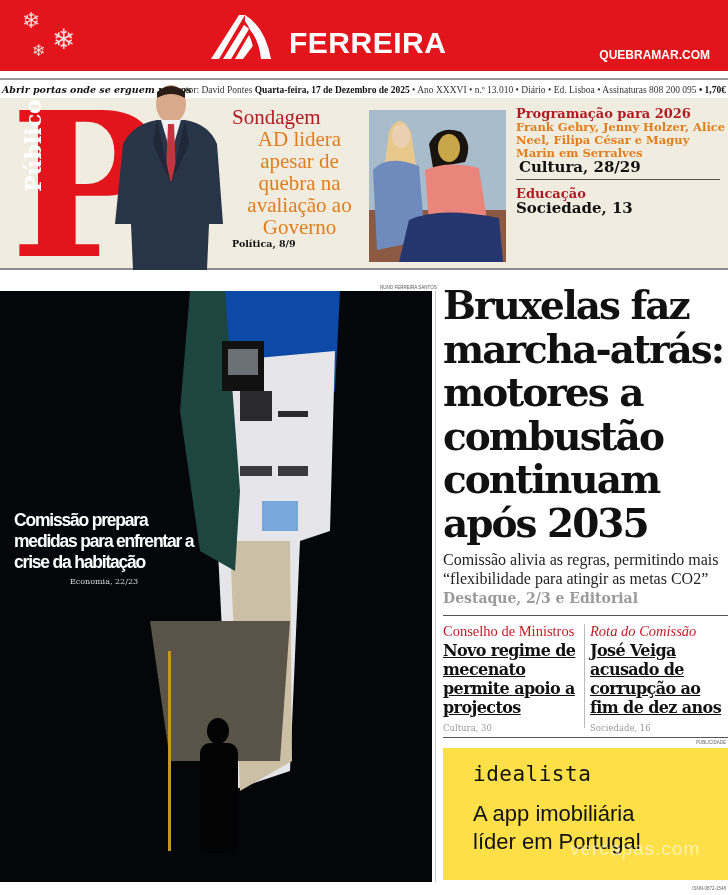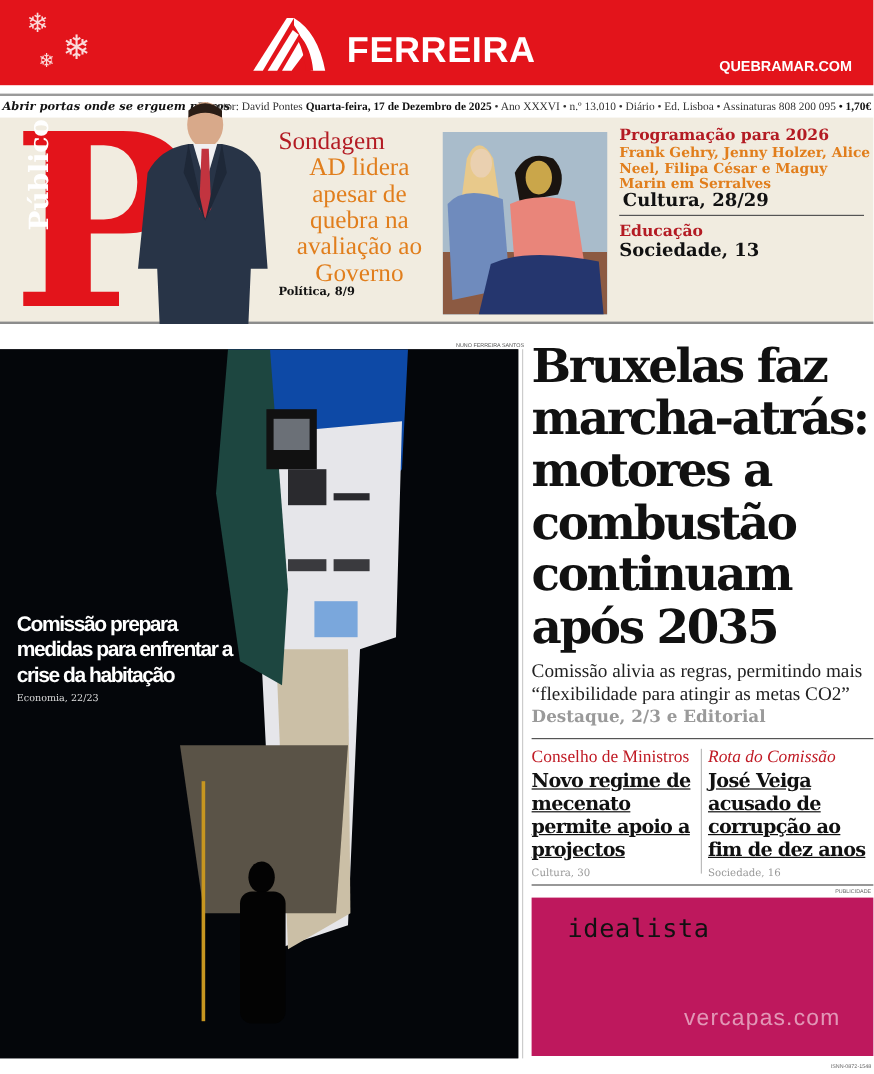--- a/index.html
+++ b/index.html
@@ -35,39 +35,39 @@
   .story2 .hl { color: #e17e1c; }
   .story2 .sec { color: #111; font-size: 15px; line-height: 14px; padding-left: 3px; }
   .story2 .divider { height: 1px; background: #555; margin: 5px 6px 6px 0; }
 
   
   .credit { position: absolute; left: 380px; top: 285px; font-family: "Liberation Sans", sans-serif; font-size: 4.5px; color: #555; }
   .main-photo { position: absolute; left: 0; top: 291px; width: 432px; height: 591px; background: #04060a; overflow: hidden; }
   .photo-caption { position: absolute; left: 14px; top: 510px; width: 180px; }
   .photo-caption .kicker { font-family: "Liberation Sans", sans-serif; font-weight: bold; font-size: 17px; color: #f2b81b; letter-spacing: -1px; line-height: 20px; }
   .photo-caption .hl { font-family: "Liberation Sans", sans-serif; font-weight: bold; font-size: 17.5px; color: #fff; letter-spacing: -1.2px; line-height: 21px; }
-  .photo-caption .sec { font-family: "DejaVu Serif", serif; font-size: 8px; color: #ddd; margin-top: 4px; }
+  .photo-caption .sec { font-family: "DejaVu Serif", serif; font-size: 8px; color: #ddd; margin-top: 4px; text-align: center; }
 
   .vline { position: absolute; left: 435px; top: 291px; width: 1px; height: 591px; background: #ccc; }
 
   
   .main-hl { position: absolute; left: 443px; top: 284px; width: 285px; font-family: "DejaVu Serif", serif; font-weight: bold; font-size: 39px; line-height: 43.5px; letter-spacing: -2px; color: #111; }
   .main-deck { position: absolute; left: 443px; top: 550px; width: 285px; font-family: "Liberation Serif", serif; font-size: 16px; line-height: 19px; color: #222; }
   .main-deck .sec { font-family: "DejaVu Serif", serif; font-weight: bold; font-size: 14px; color: #9a9a9a; }
   .rule { position: absolute; height: 1px; background: #555; }
 
   .col { position: absolute; top: 622px; font-family: "DejaVu Serif", serif; }
   .col .kicker { font-family: "Liberation Serif", serif; font-size: 14.5px; color: #c01b25; line-height: 18px; }
   .col .kicker.it { font-style: italic; }
   .col .hl { font-weight: bold; font-size: 16px; line-height: 19px; letter-spacing: -0.6px; color: #111; margin-top: 1px; text-decoration: underline; }
   .col .sec { font-size: 8.5px; color: #999; margin-top: 6px; }
   .col-sep { position: absolute; left: 584px; top: 624px; width: 1px; height: 104px; background: #bbb; }
 
   .pub-label { position: absolute; right: 2px; top: 740px; font-family: "Liberation Sans", sans-serif; font-size: 4.5px; color: #666; }
-  .ad { position: absolute; left: 443px; top: 748px; width: 285px; height: 132px; background: #be185d; }
+  .ad { position: absolute; left: 443px; top: 748px; width: 285px; height: 132px; background: #fde047; }
   .ad .brand { position: absolute; left: 30px; top: 14px; font-family: "DejaVu Sans Mono", monospace; font-size: 21px; color: #111; letter-spacing: 0.5px; }
   .ad .tag { position: absolute; left: 30px; top: 52px; font-family: "Liberation Sans", sans-serif; font-size: 22px; line-height: 28px; color: #111; }
   .watermark { position: absolute; left: 570px; top: 838px; font-family: "Liberation Sans", sans-serif; font-size: 19px; color: rgba(255,255,255,0.55); letter-spacing: 1px; }
   .issn { position: absolute; right: 2px; top: 886px; font-family: "Liberation Sans", sans-serif; font-size: 4.5px; color: #666; }
 </style>
 </head>
 <body>
 
 <div class="banner">
   <span class="snow" style="left:22px;top:10px;font-size:22px;">❄</span>
@@ -178,15 +178,19 @@
   <div class="kicker it">Rota do Comissão</div>
   <div class="hl">José Veiga acusado de corrupção ao fim de dez anos</div>
   <div class="sec">Sociedade, 16</div>
 </div>
 
 <div class="rule" style="left:443px;top:737px;width:285px;"></div>
 <div class="pub-label">PUBLICIDADE</div>
 
 <div class="ad">
   <div class="brand">idealista</div>
+  <div class="tag">
+    <div>A app imobiliária</div>
+    <div>líder em Portugal</div>
+  </div>
 </div>
 <div class="watermark">vercapas.com</div>
 <div class="issn">ISNN-0872-1548</div>
 
 </body></html>

